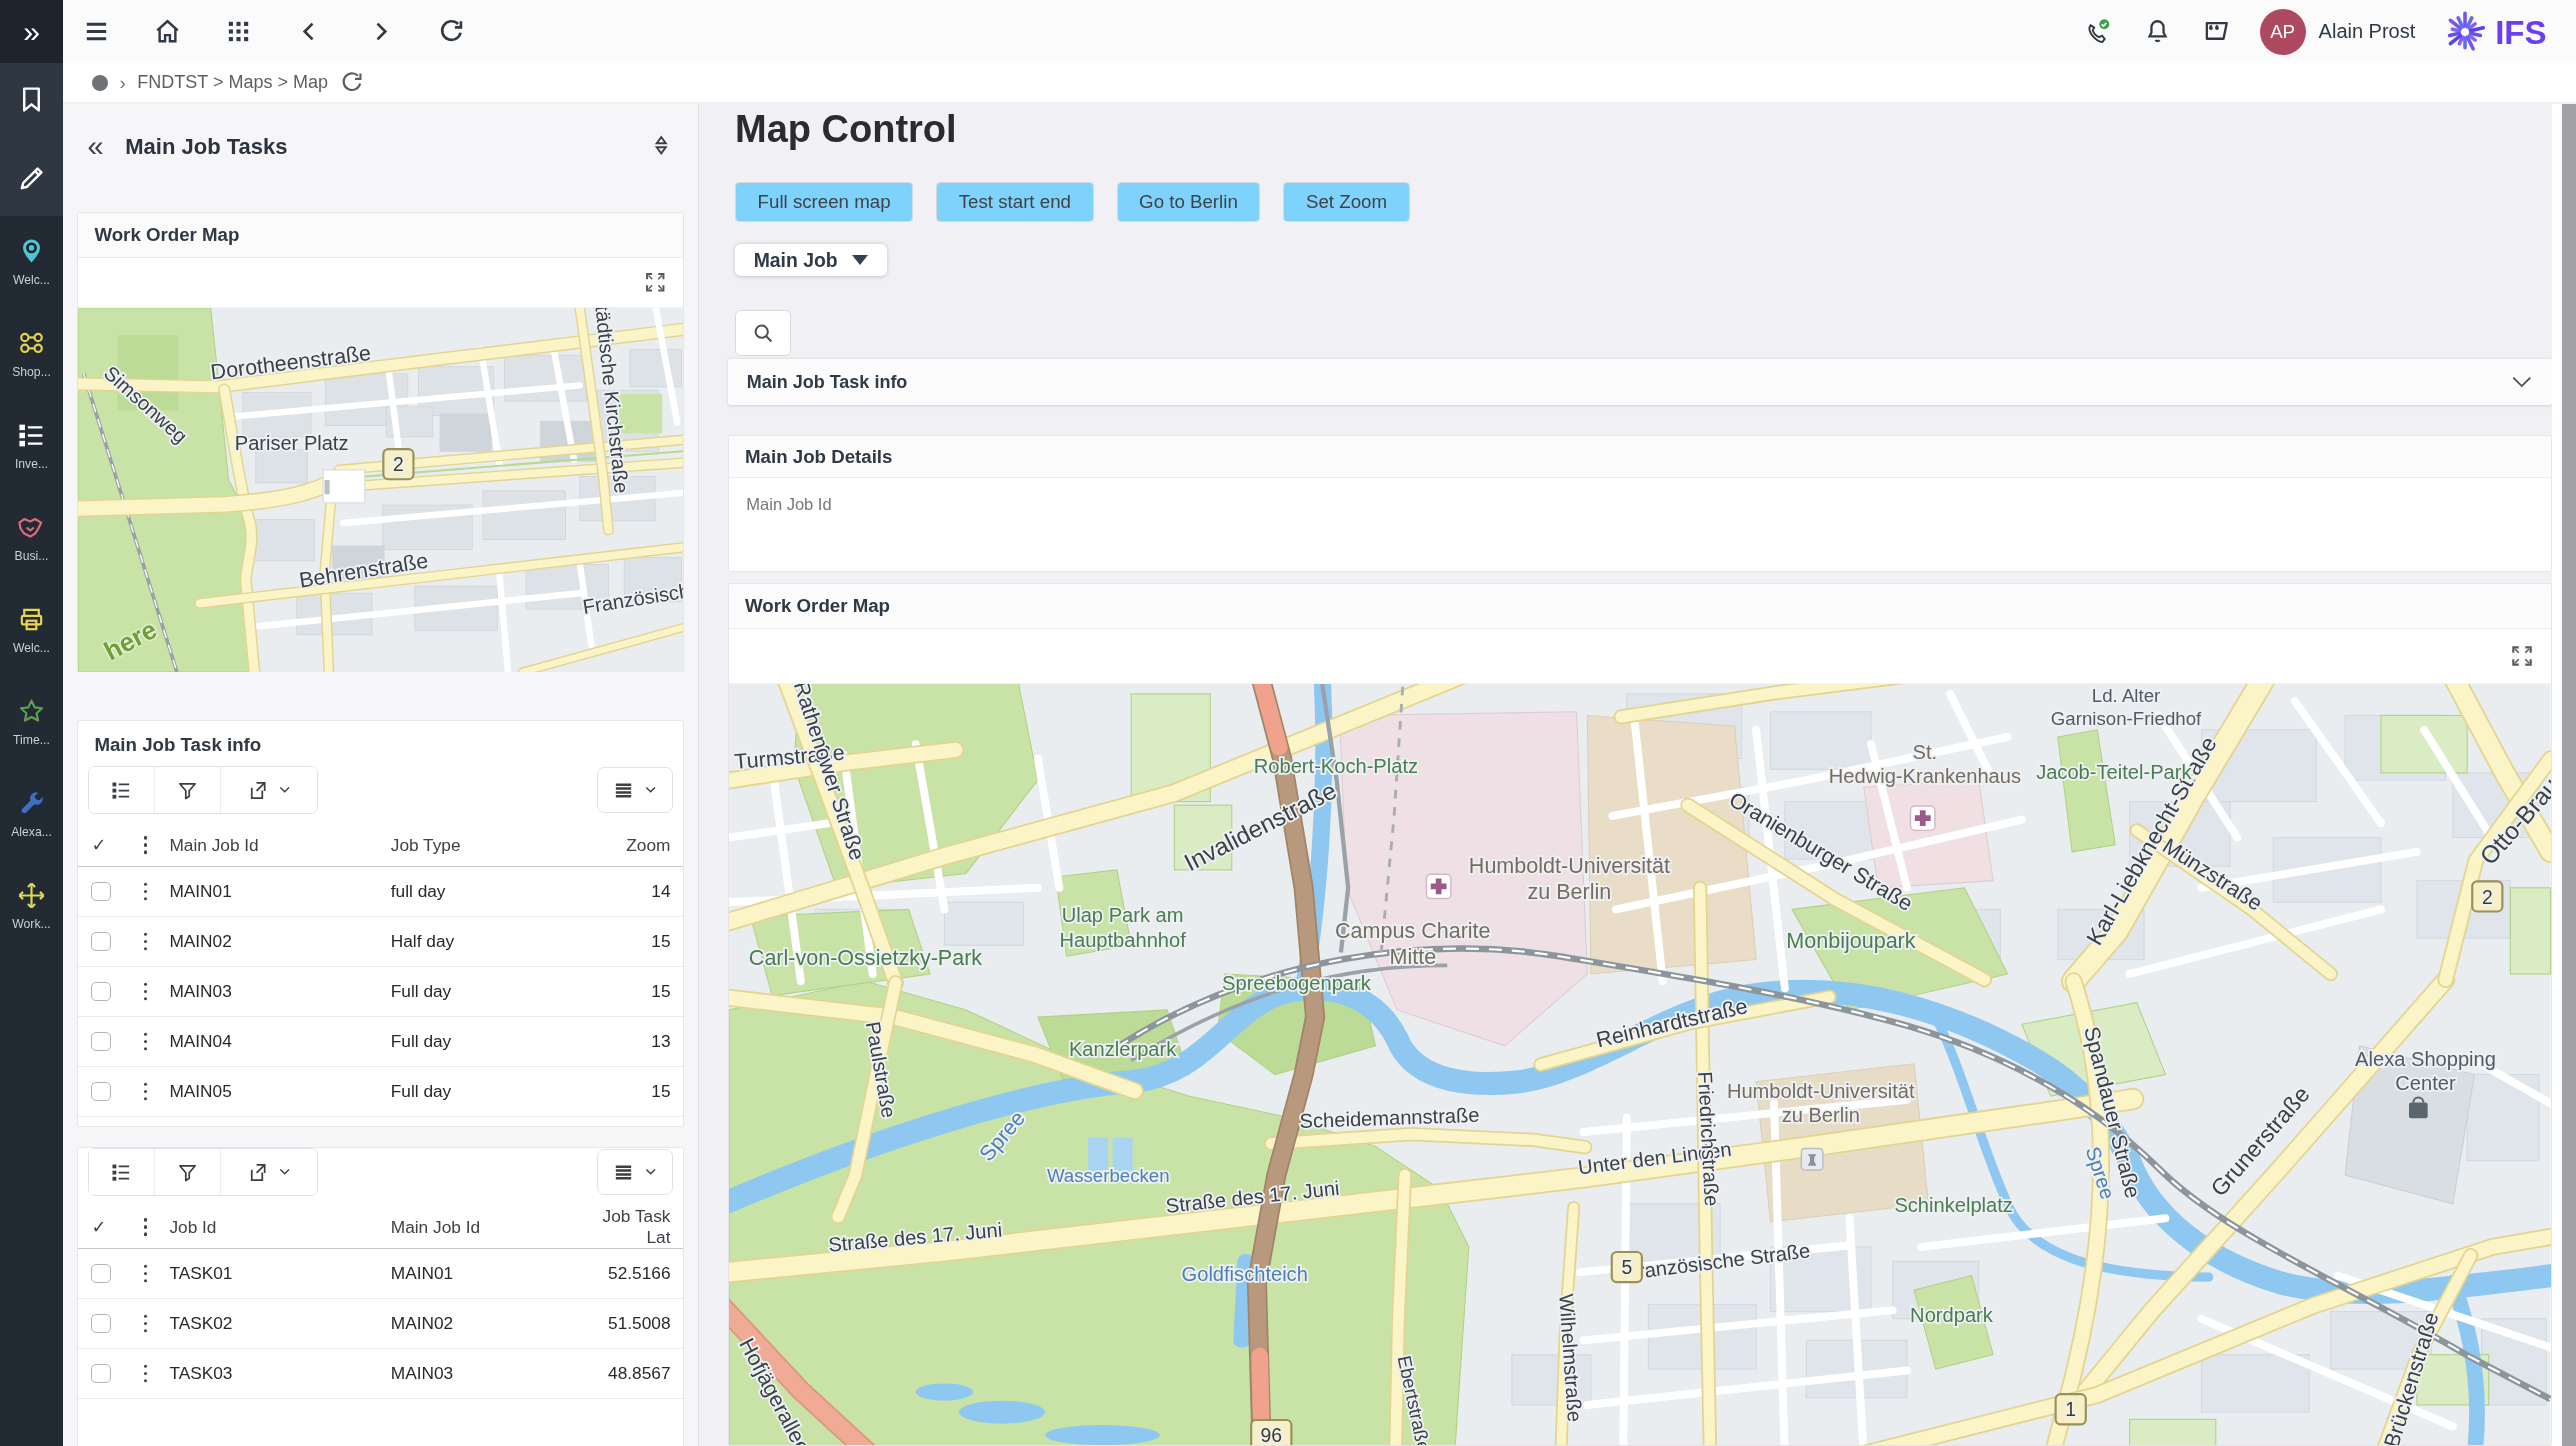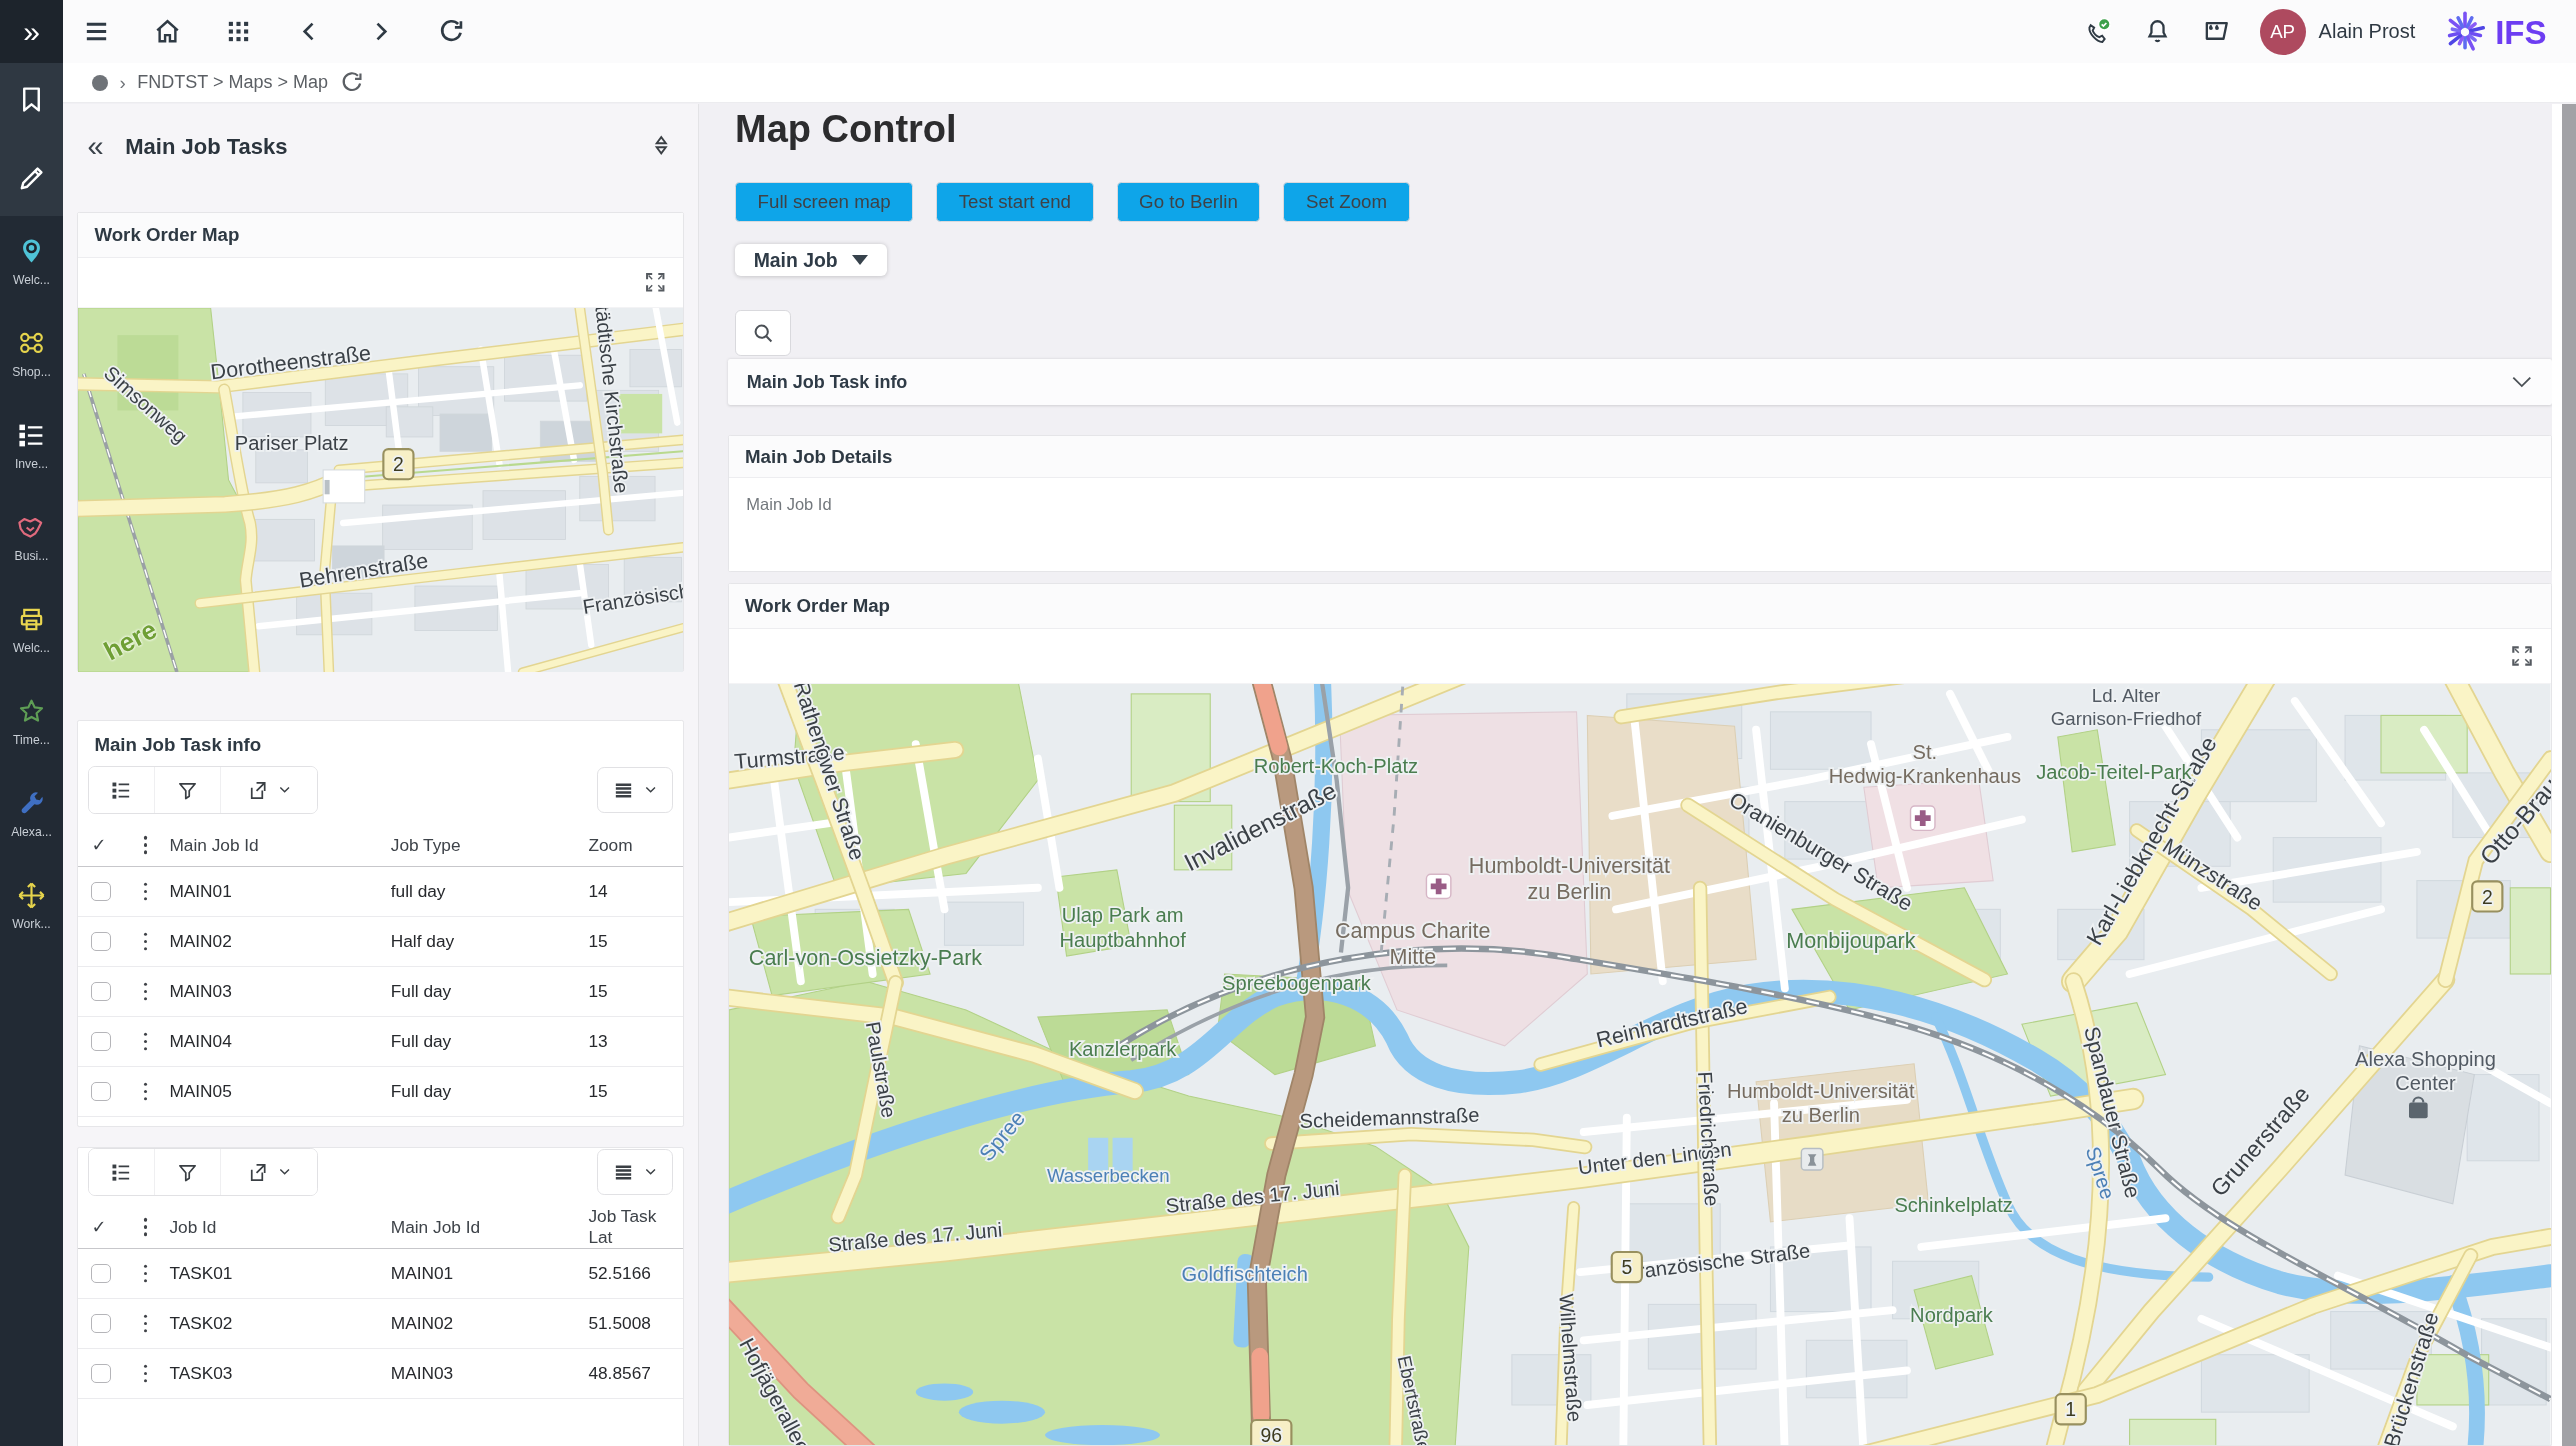--- a/index.html
+++ b/index.html
@@ -44,29 +44,29 @@
   .section{background:#fff;border:0.7px solid #e6e6e9;border-radius:2.2px;position:absolute;left:14.4px;width:607px;overflow:hidden;}
   .sec-title{font-size:18.7px;font-weight:700;color:#2e3943;padding:13px 16px 10px 16px;}
   .tbar{display:flex;justify-content:space-between;align-items:center;padding:0 10px 10px 10px;}
   .tgroup{display:flex;border:0.7px solid #e1e1e4;border-radius:7.2px;background:#fff;overflow:hidden;}
   .tbtn{width:66px;height:46px;display:flex;align-items:center;justify-content:center;gap:7.2px;border:none;background:#fff;border-right:0.7px solid #efeff1;cursor:pointer;}
   .tbtn:last-child{border-right:none;}
   .tbtn.wide{width:96px;}
   .tbtn-rows{width:76px;height:46px;display:flex;align-items:center;justify-content:center;gap:7.2px;border:0.7px solid #e1e1e4;border-radius:7.2px;background:#fff;cursor:pointer;}
   .trow{display:grid;grid-template-columns:45px 33px 1.12fr 1fr 85px;align-items:center;min-height:50px;border-bottom:0.7px solid #ebebee;font-size:17.3px;color:#27292d;padding:0 10px 0 13px;}
   .thead{min-height:43px;color:#3e4349;border-bottom:0.7px solid #c7c7cb;}
-  .tnum{padding-right:2.9px;}
+  .tnum{text-align:right;padding-right:2.9px;}
   .chk{width:19.4px;height:19.4px;border:1.4px solid #b5b5b9;border-radius:5px;background:#fff;cursor:pointer;}
   .hcheck{font-size:18px;color:#3e4349;}
   .kdots{width:3.6px;height:3.6px;background:#3f4247;border-radius:50%;box-shadow:0 -7.2px 0 #3f4247,0 7.2px 0 #3f4247;margin-left:7.2px;cursor:pointer;}
   
   .main{position:absolute;left:699px;top:104px;right:24.5px;bottom:0;background:#f1f0f4;overflow:hidden;}
   .mc-title{position:absolute;left:36px;top:4px;font-size:38px;font-weight:700;color:#2c2c2e;}
   .btnrow{position:absolute;left:36px;top:78px;display:flex;gap:23px;}
-  .mc-btn{height:40px;padding:0 21.6px;font-size:18.7px;color:#3f4246;background:#0ea5e9;border:0.7px solid #d9d9dd;border-radius:4.3px;cursor:pointer;white-space:nowrap;}
+  .mc-btn{height:40px;padding:0 21.6px;font-size:18.7px;color:#3f4246;background:#7dd3fc;border:0.7px solid #d9d9dd;border-radius:4.3px;cursor:pointer;white-space:nowrap;}
   .dropdown{position:absolute;left:36px;top:140px;height:32px;padding:0 18.7px;background:#fff;border:none;border-radius:5.8px;box-shadow:0 0.7px 4.3px rgba(0,0,0,.18);display:flex;align-items:center;gap:14.4px;font-size:19.4px;font-weight:700;color:#2f3b47;cursor:pointer;}
   .dd-caret{width:0;height:0;border-left:8.6px solid transparent;border-right:8.6px solid transparent;border-top:10.8px solid #37424c;}
   .searchbtn{position:absolute;left:36px;top:206px;width:56px;height:46px;background:#fff;border:0.7px solid #d9d9dd;border-radius:5.8px;display:flex;align-items:center;justify-content:center;cursor:pointer;}
   .collbar{position:absolute;left:29px;right:0;top:255px;height:46px;background:#fcfcfd;border-radius:2.2px;box-shadow:0 0.7px 2.9px rgba(0,0,0,.14);display:flex;align-items:center;padding:0 18.7px;font-size:18px;font-weight:700;color:#2f3b47;cursor:pointer;}
   .collbar svg{margin-left:auto;}
   .details{position:absolute;left:29px;right:0;top:312px;height:137px;}
   .details .card-h{height:42px;}
   .details-body{padding:17.3px;font-size:16.5px;color:#73787d;background:#fff;height:93px;}
   .mapcard{position:absolute;left:29px;right:0;top:460px;bottom:0;display:flex;flex-direction:column;}
   .mapcard .card-h{height:45px;}

